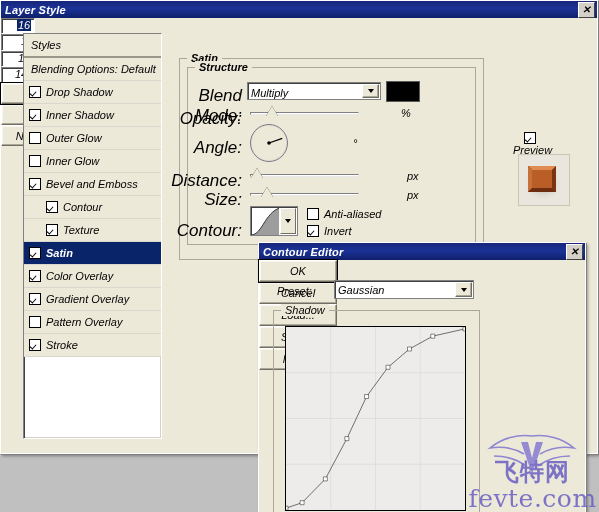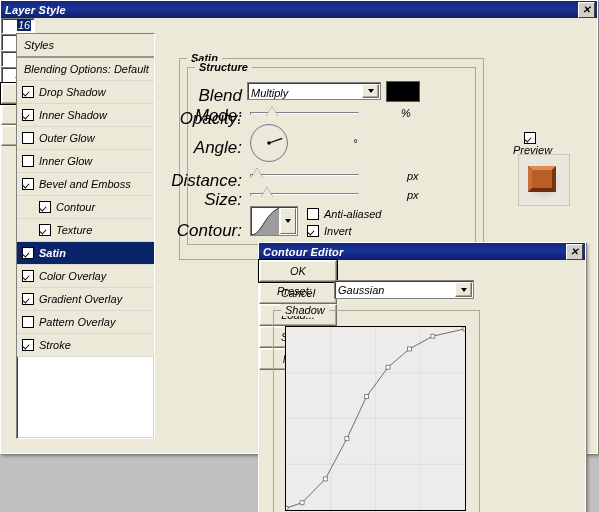--- a/index.html
+++ b/index.html
@@ -70,20 +70,21 @@
   }
 
   
   .listbox {
     position: absolute;
     background: #fff;
     border: 1px solid #808080;
     border-right-color: #fff; border-bottom-color: #fff;
     box-shadow: inset 1px 1px 0 #404040, inset -1px -1px 0 #d4d0c8;
     overflow: hidden;
+    margin-left: 7px;
   }
   .lrow {
     height: 22px; display: flex; align-items: center;
     padding-left: 5px; border-bottom: 1px solid #d9d7ce;
     background: #ece9d8; cursor: default;
     font-size: 11px;
   }
   .lrow.sel { background: #0a246a; color: #fff; font-weight: bold; }
   .lrow.indent { padding-left: 22px; }
   .lrow.plain { padding-left: 7px; }
@@ -495,14 +496,27 @@
       </div>
       <div class="btn" style="left:232px; top:115px; width:76px; height:20px;">
         <span>Save...</span>
       </div>
       <div class="btn" style="left:232px; top:144px; width:76px; height:20px;">
         <span>New...</span>
       </div>
     </div>
   </div>
 
+  <div id="watermark" style="left:466px; top:428px; width:133px; height:84px;">
+    <svg width="133" height="84" viewBox="0 0 133 84" style="position:absolute; left:0; top:0;">
+      <g fill="none" stroke="#7a6fd0" stroke-width="1.6" opacity="0.95">
+        <path d="M66,8 C52,6 36,10 24,20 C36,18 48,20 58,26"></path>
+        <path d="M66,8 C80,6 96,10 108,20 C96,18 84,20 74,26"></path>
+        <path d="M28,28 C40,28 52,32 60,38"></path>
+        <path d="M104,28 C92,28 80,32 72,38"></path>
+      </g>
+      <path d="M55,14 L66,46 L77,14 L70,14 L66,30 L62,14 Z" fill="#7a6fd0" opacity="0.9"></path>
+    </svg>
+    <div class="wm-cn" style="position:absolute; left:8px; top:28px; width:117px; text-align:center; font-size:24px;">飞特网</div>
+    <div class="wm-en" style="position:absolute; left:0px; top:56px; width:133px; text-align:center; font-size:25px;">fevte.com</div>
+  </div>
 
 </div>
 
 </body></html>

